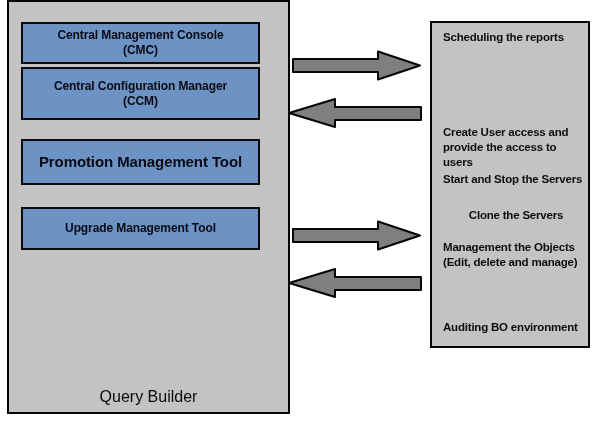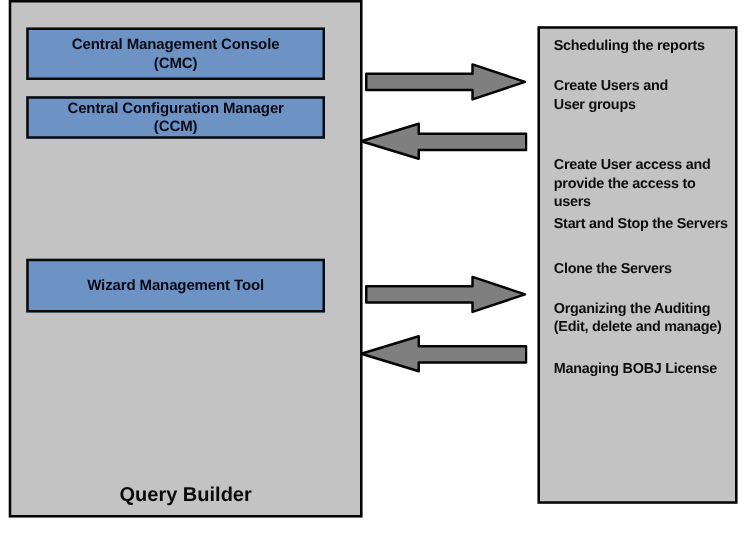--- a/index.html
+++ b/index.html
@@ -9,98 +9,97 @@
     font-family:"Liberation Sans", sans-serif;
     color:#0e0e0e;
   }
   .panel{
     position:absolute;
     background:#c3c3c3;
     border:2px solid #050505;
     box-sizing:border-box;
   }
   #left-panel{left:7px;top:0px;width:283px;height:414px;}
-  #right-panel{left:430px;top:21px;width:160px;height:382px;}
+  #right-panel{left:430px;top:21px;width:160px;height:327px;}
   .tool-box{
     position:absolute;left:12px;width:239px;
     background:#6d92c4;
     border:2px solid #0a0a0a;
     box-sizing:border-box;
     display:flex;align-items:center;justify-content:center;
     text-align:center;
     font-weight:700;
     color:#0a0a14;
     white-space:pre-line;
     line-height:1.22;
     letter-spacing:-0.1px;
   }
   .tool-sm{font-size:12px;}
   .tool-md{font-size:12px;}
   .tool-lg{font-size:15px;}
   #tool-0{top:20px;height:42px;}
-  #tool-1{top:75px;height:34px;}
+  #tool-1{top:65px;height:53px;}
   #tool-2{top:137px;height:46px;}
   #tool-3{top:205px;height:43px;}
   #tool-4{top:264px;height:46px;}
   #tool-5{top:327px;height:50px;}
   #left-panel-title{
     position:absolute;left:0;top:386px;width:100%;
-    text-align:center;font-weight:700;font-size:16px;color:#0a0a0a;
+    text-align:center;font-weight:400;font-size:16px;color:#0a0a0a;
   }
   .task{
     position:absolute;left:11px;width:146px;
     font-weight:700;font-size:11.5px;line-height:15px;
     letter-spacing:-0.2px;
     color:#0d0d0d;
     white-space:pre-line;
   }
   #task-0{top:7px;}
   #task-1{top:39px;}
   #task-2{top:102px;}
   #task-3{top:149px;}
-  #task-4{top:185px;}
+  #task-4{top:185px;text-align:center;}
   #task-5{top:217px;}
   #task-6{top:265px;}
   #task-7{top:297px;}
   #task-8{top:330px;}
   .arrow{position:absolute;}
   #arrow-0{left:292px;top:50px;}
   #arrow-1{left:287px;top:97px;}
   #arrow-2{left:292px;top:220px;}
   #arrow-3{left:287px;top:267px;}
 </style>
 </head>
 <body>
 
 <div class="panel" id="left-panel">
   <div class="tool-box tool-sm" id="tool-0">Central Management Console
 (CMC)</div>
   <div class="tool-box tool-sm" id="tool-1">Central Configuration Manager
 (CCM)</div>
-  <div class="tool-box tool-md" id="tool-3">Wizard Management Tool</div>
+  <div class="tool-box tool-lg" id="tool-2">Promotion Management Tool</div>
+  <div class="tool-box tool-md" id="tool-3">Upgrade Management Tool</div>
   <div id="left-panel-title">Query Builder</div>
 </div>
 
 <svg class="arrow" id="arrow-0" width="130" height="31" viewBox="0 0 130 31">
   <polygon points="1,9 86,9 86,1.5 128,15.5 86,29.5 86,22 1,22" fill="#7f7f7f" stroke="#050505" stroke-width="2" stroke-linejoin="round"></polygon>
 </svg>
 <svg class="arrow" id="arrow-1" width="135" height="32" viewBox="0 0 135 32">
   <polygon points="134,10 48,10 48,2 2,16 48,30 48,23 134,23" fill="#7f7f7f" stroke="#050505" stroke-width="2" stroke-linejoin="round"></polygon>
 </svg>
 <svg class="arrow" id="arrow-2" width="130" height="31" viewBox="0 0 130 31">
   <polygon points="1,9 86,9 86,1.5 128,15.5 86,29.5 86,22 1,22" fill="#7f7f7f" stroke="#050505" stroke-width="2" stroke-linejoin="round"></polygon>
 </svg>
 <svg class="arrow" id="arrow-3" width="135" height="32" viewBox="0 0 135 32">
   <polygon points="134,10 48,10 48,2 2,16 48,30 48,23 134,23" fill="#7f7f7f" stroke="#050505" stroke-width="2" stroke-linejoin="round"></polygon>
 </svg>
 
 <div class="panel" id="right-panel">
   <div class="task" id="task-0">Scheduling the reports</div>
-  <div class="task" id="task-1">Create Users and
-User groups</div>
   <div class="task" id="task-2">Create User access and
 provide the access to users</div>
   <div class="task" id="task-3">Start and Stop the Servers</div>
   <div class="task" id="task-4">Clone the Servers</div>
-  <div class="task" id="task-5">Organizing the Auditing
+  <div class="task" id="task-5">Management the Objects
 (Edit, delete and manage)</div>
-  <div class="task" id="task-6">Managing BOBJ License</div>
+  <div class="task" id="task-7">Auditing BO environment</div>
 </div>
 
 </body></html>

